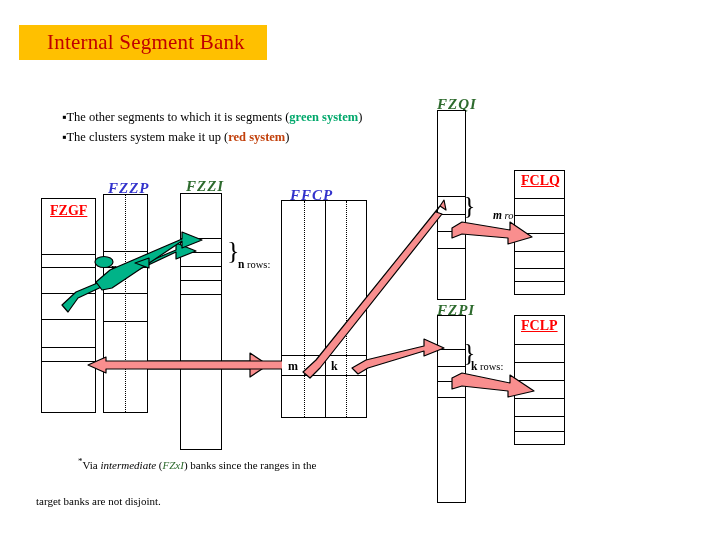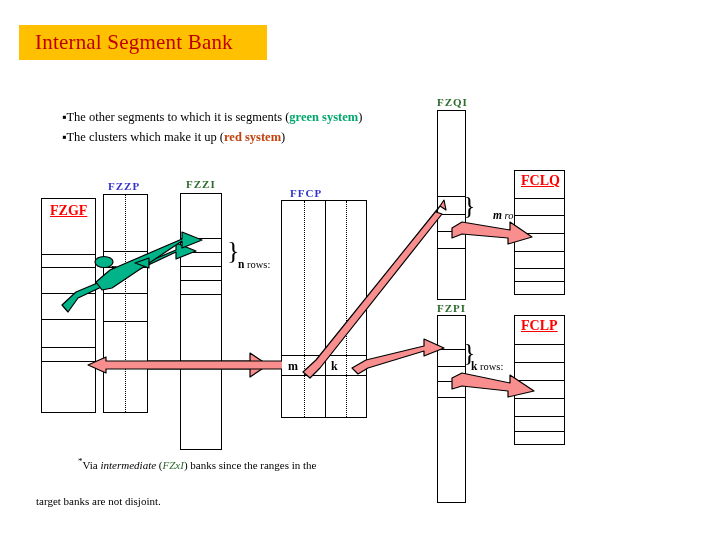--- a/index.html
+++ b/index.html
@@ -3,41 +3,41 @@
 <meta charset="utf-8">
 <style>
   html,body{margin:0;padding:0;background:#ffffff;}
   body{width:720px;height:540px;overflow:hidden;
        font-family:"Liberation Serif","DejaVu Serif",serif;}
   #stage{position:relative;width:720px;height:540px;}
 
   
   #title-bar{position:absolute;left:19px;top:25px;width:248px;height:35px;
              background:#FFC000;display:flex;align-items:center;}
-  #title-bar .t{color:#C00000;font-size:21px;padding-left:16px;letter-spacing:.2px;
+  #title-bar .t{color:#C00000;font-size:21px;padding-left:28px;letter-spacing:.2px;
                 white-space:nowrap;}
 
   
   .txt{position:absolute;white-space:nowrap;font-size:12.5px;color:#000;}
   .kw{color:#FF0000;font-weight:bold;text-decoration:underline;}
   .ital{font-style:italic;}
   .green-b{color:#00A86B;font-weight:bold;}
   .red-b{color:#c2410c;font-weight:bold;}
   .sup{font-size:9px;vertical-align:super;}
   .foot{font-size:11px;}
   .fzxi{color:#2E6B2E;font-style:italic;}
 
   
   .tbl{position:absolute;border:1.5px solid #000;background:#fff;box-sizing:border-box;}
   .hl{position:absolute;left:0;right:0;height:0;border-top:1.2px solid #000;}
   .vl{position:absolute;top:0;bottom:0;width:0;border-left:1.2px solid #000;}
   .vdot{position:absolute;top:0;bottom:0;width:0;border-left:1.4px dotted #000;}
 
   
-  .cap{position:absolute;font-weight:bold;font-size:11px;
+  .cap{position:absolute;font-style:italic;font-weight:bold;font-size:15px;
        white-space:nowrap;letter-spacing:1px;}
   .cap.blue{color:#3333CC;}
   .cap.green{color:#2E6B2E;}
 
   
   .tlab{position:absolute;color:#FF0000;font-weight:bold;font-size:14px;
         text-decoration:underline;white-space:nowrap;}
   
   .letter{position:absolute;font-weight:bold;font-size:12px;color:#000;
           font-family:"Liberation Serif",serif;}
@@ -59,21 +59,21 @@
     <span class="t">Internal Segment Bank</span>
   </div>
 
 
 
   <div class="txt" style="left:62px;top:110px;">
     <span>▪</span><span>The other segments to which it is segments (</span><span class="green-b">green system</span><span>)</span>
   </div>
 
   <div class="txt" style="left:62px;top:130px;">
-    <span>▪</span><span>The clusters which make it up (</span><span class="red-b">red system</span><span>)</span>
+    <span>▪</span><span>The clusters system make it up (</span><span class="red-b">red system</span><span>)</span>
   </div>
 
   <div class="tbl" style="left:41px;top:198px;width:55px;height:215px;">
     <div class="hl" style="top:55px;"></div>
     <div class="hl" style="top:68px;"></div>
     <div class="hl" style="top:94px;"></div>
     <div class="hl" style="top:120px;"></div>
     <div class="hl" style="top:148px;"></div>
     <div class="hl" style="top:162px;"></div>
   </div>

